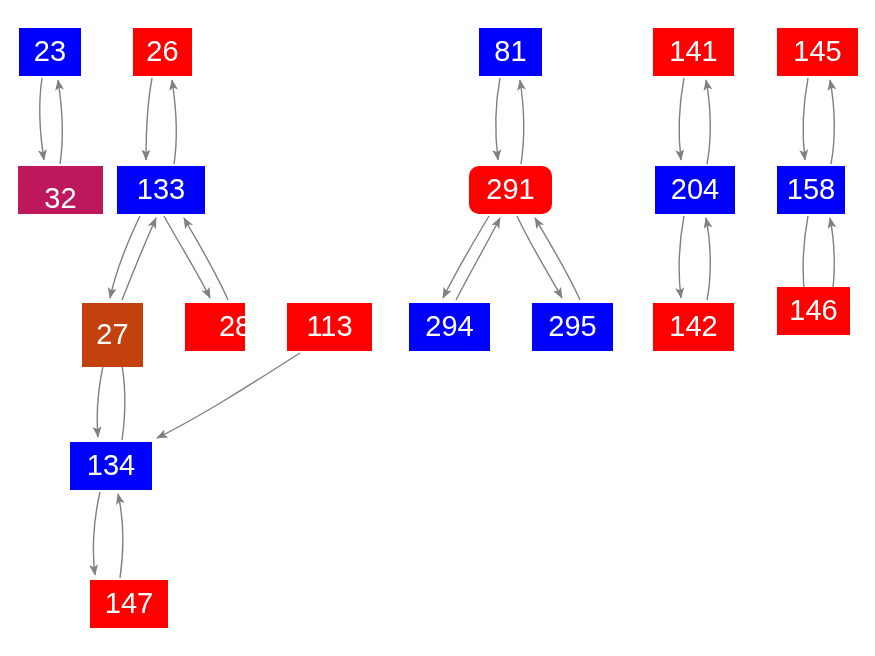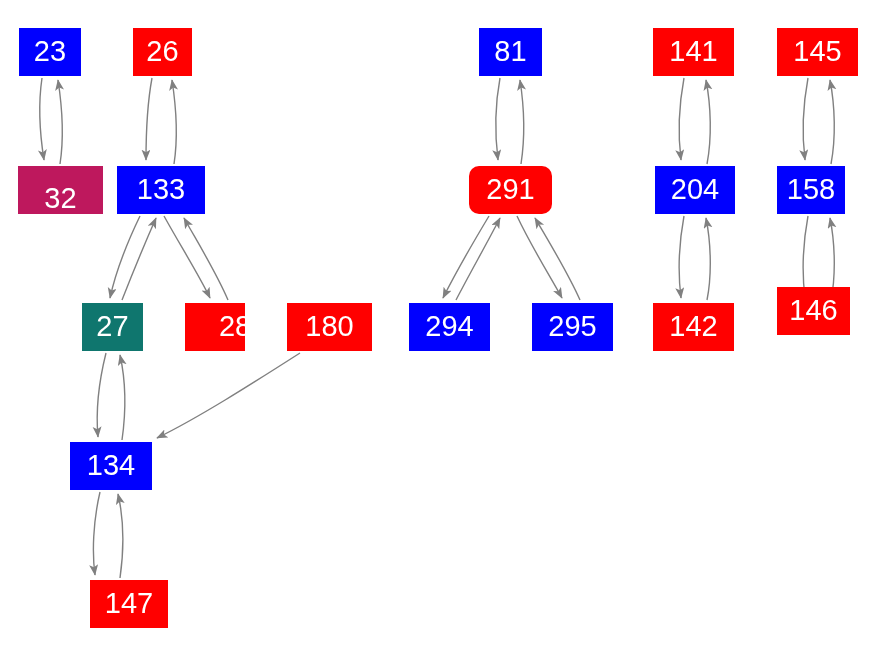--- a/index.html
+++ b/index.html
@@ -110,28 +110,28 @@
       </div>
       <div class="node" style="left: 469px; top: 166px; width: 83px; height: 48px; background: rgb(255, 0, 0); border-radius: 10px;">
         <span class="node-label">291</span>
       </div>
       <div class="node" style="left: 655px; top: 166px; width: 80px; height: 48px; background: rgb(0, 0, 255);">
         <span class="node-label">204</span>
       </div>
       <div class="node" style="left: 777px; top: 166px; width: 68px; height: 48px; background: rgb(0, 0, 255);">
         <span class="node-label">158</span>
       </div>
-      <div class="node" style="left: 82px; top: 303px; width: 61px; height: 48px; background: #0f766e;">
+      <div class="node" style="left: 82px; top: 303px; width: 61px; height: 64px; background: #c2410c;">
         <span class="node-label">27</span>
       </div>
       <div class="node" style="left: 185px; top: 303px; width: 60px; height: 48px; background: rgb(255, 0, 0); padding-left: 40px;">
         <span class="node-label">28</span>
       </div>
       <div class="node" style="left: 287px; top: 303px; width: 85px; height: 48px; background: rgb(255, 0, 0);">
-        <span class="node-label">180</span>
+        <span class="node-label">113</span>
       </div>
       <div class="node" style="left: 409px; top: 303px; width: 81px; height: 48px; background: rgb(0, 0, 255);">
         <span class="node-label">294</span>
       </div>
       <div class="node" style="left: 532px; top: 303px; width: 81px; height: 48px; background: rgb(0, 0, 255);">
         <span class="node-label">295</span>
       </div>
       <div class="node" style="left: 653px; top: 303px; width: 81px; height: 48px; background: rgb(255, 0, 0);">
         <span class="node-label">142</span>
       </div>

